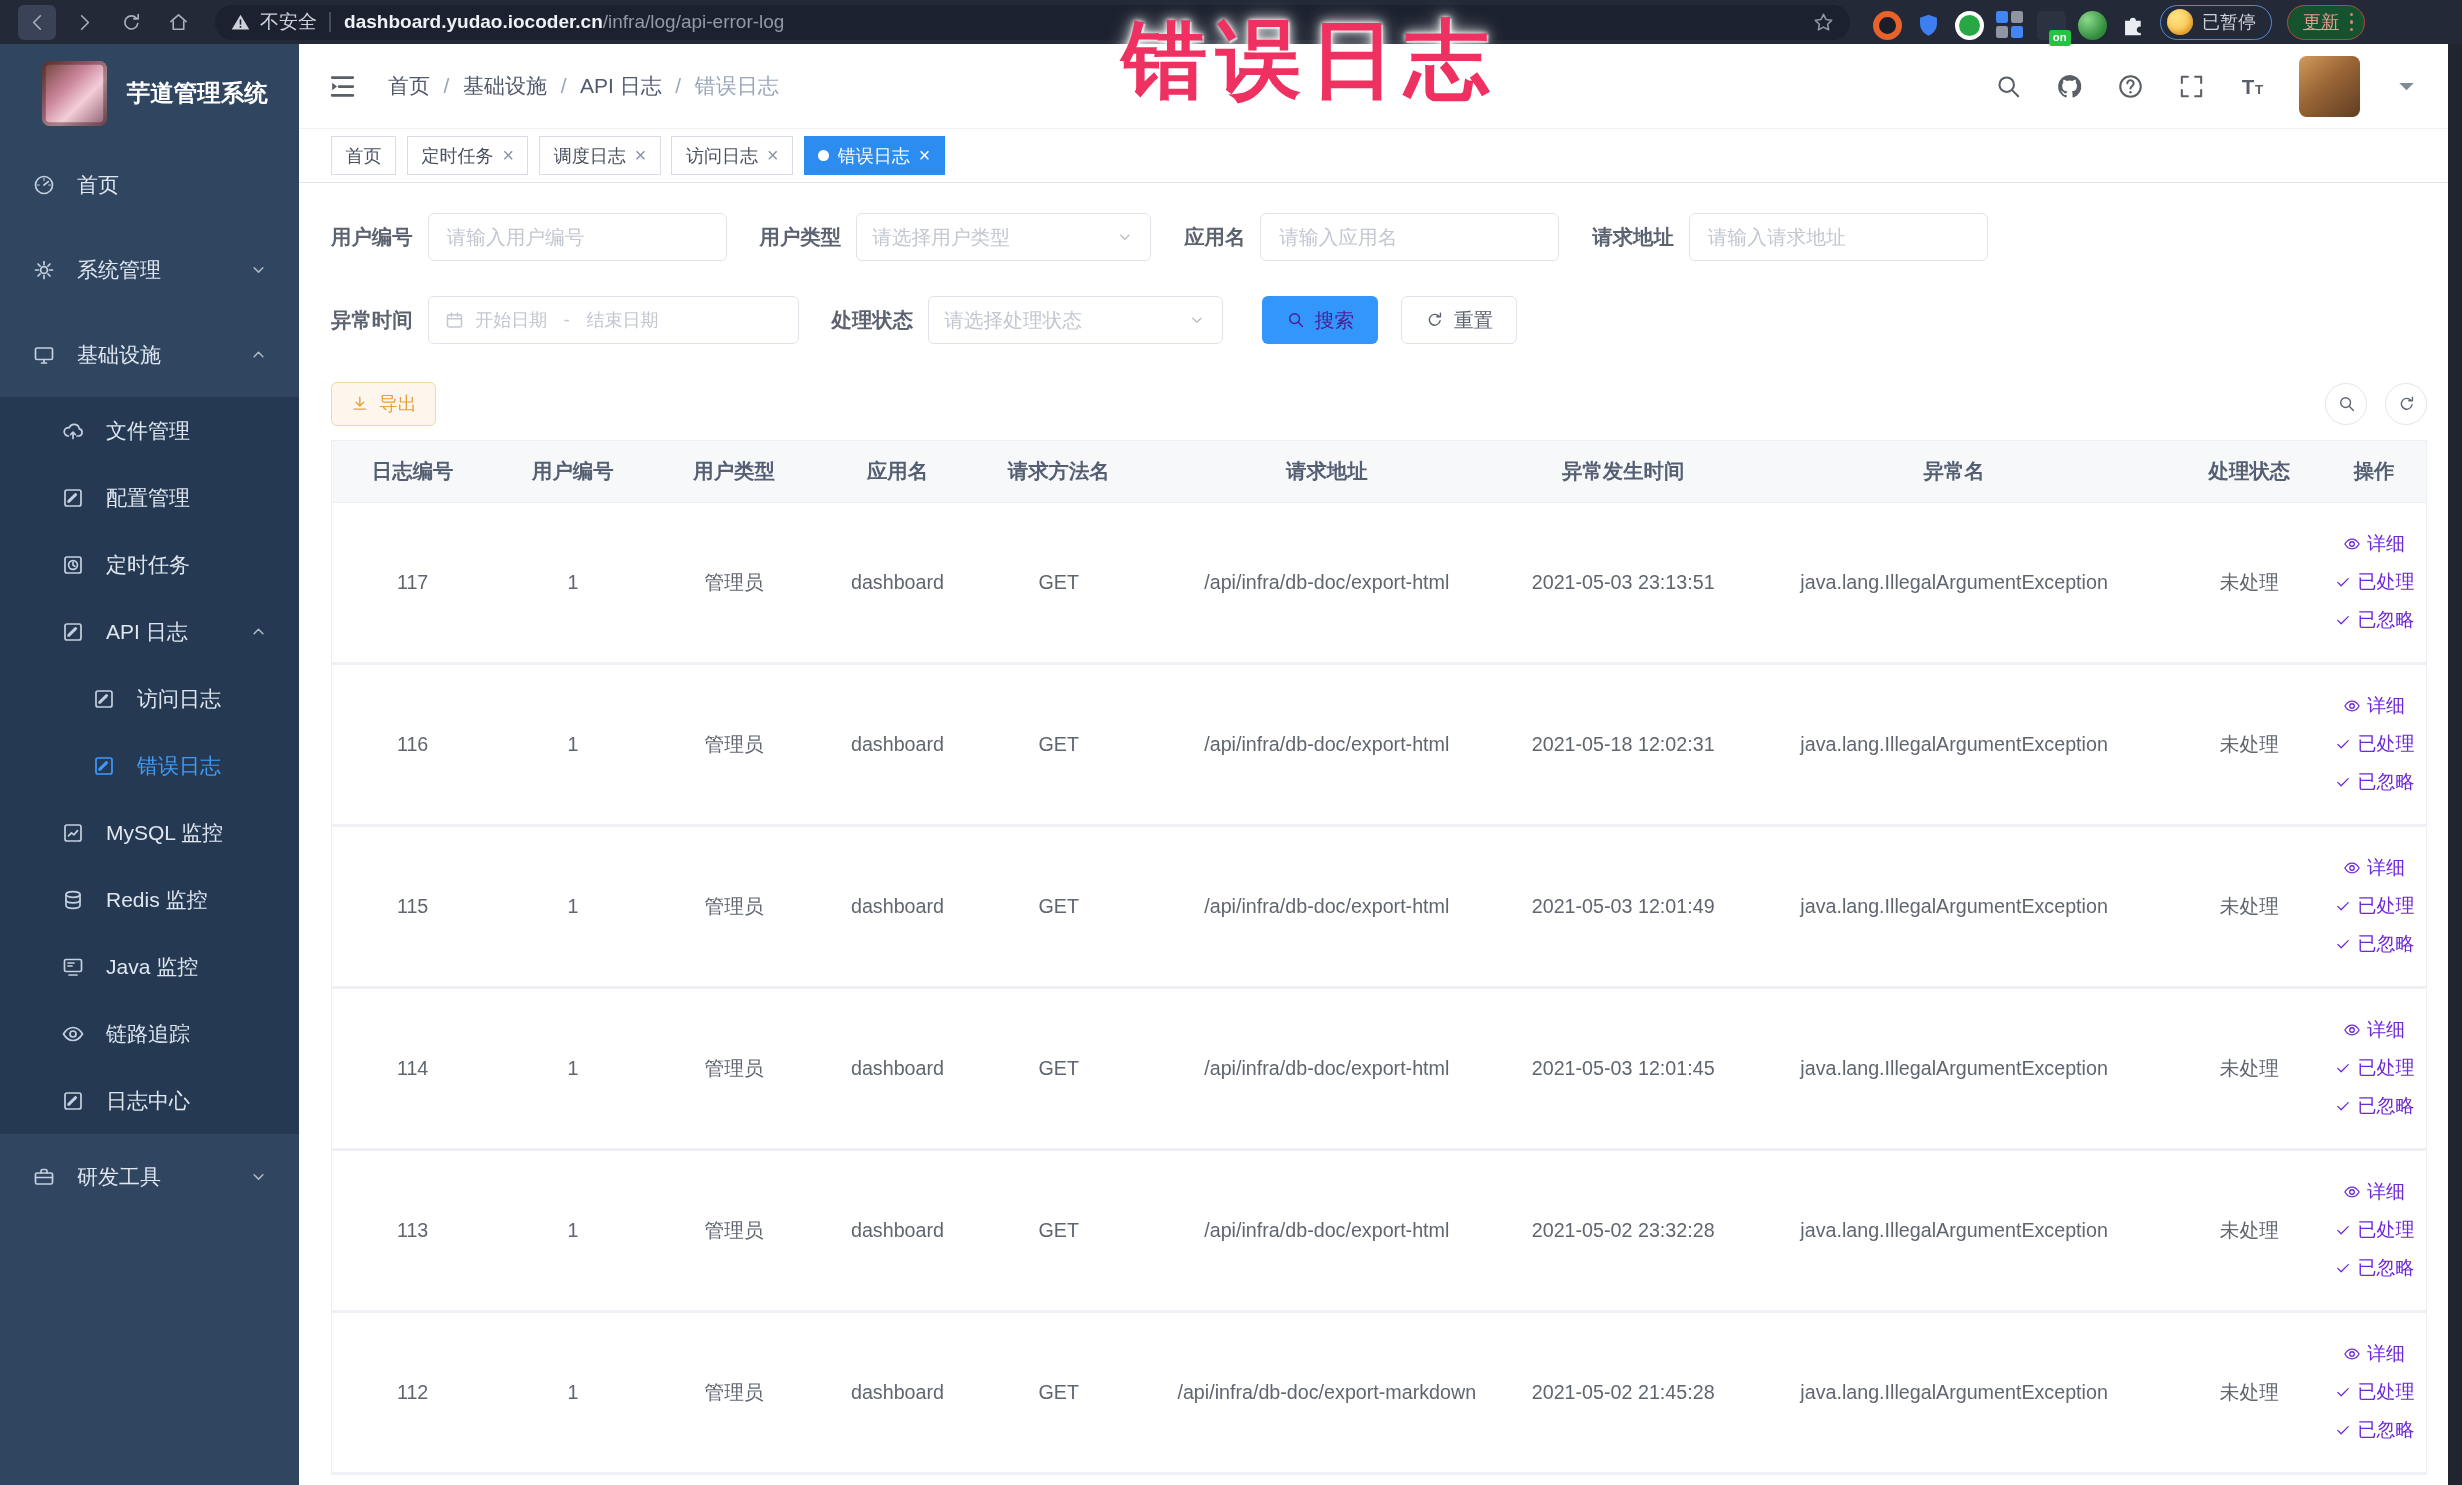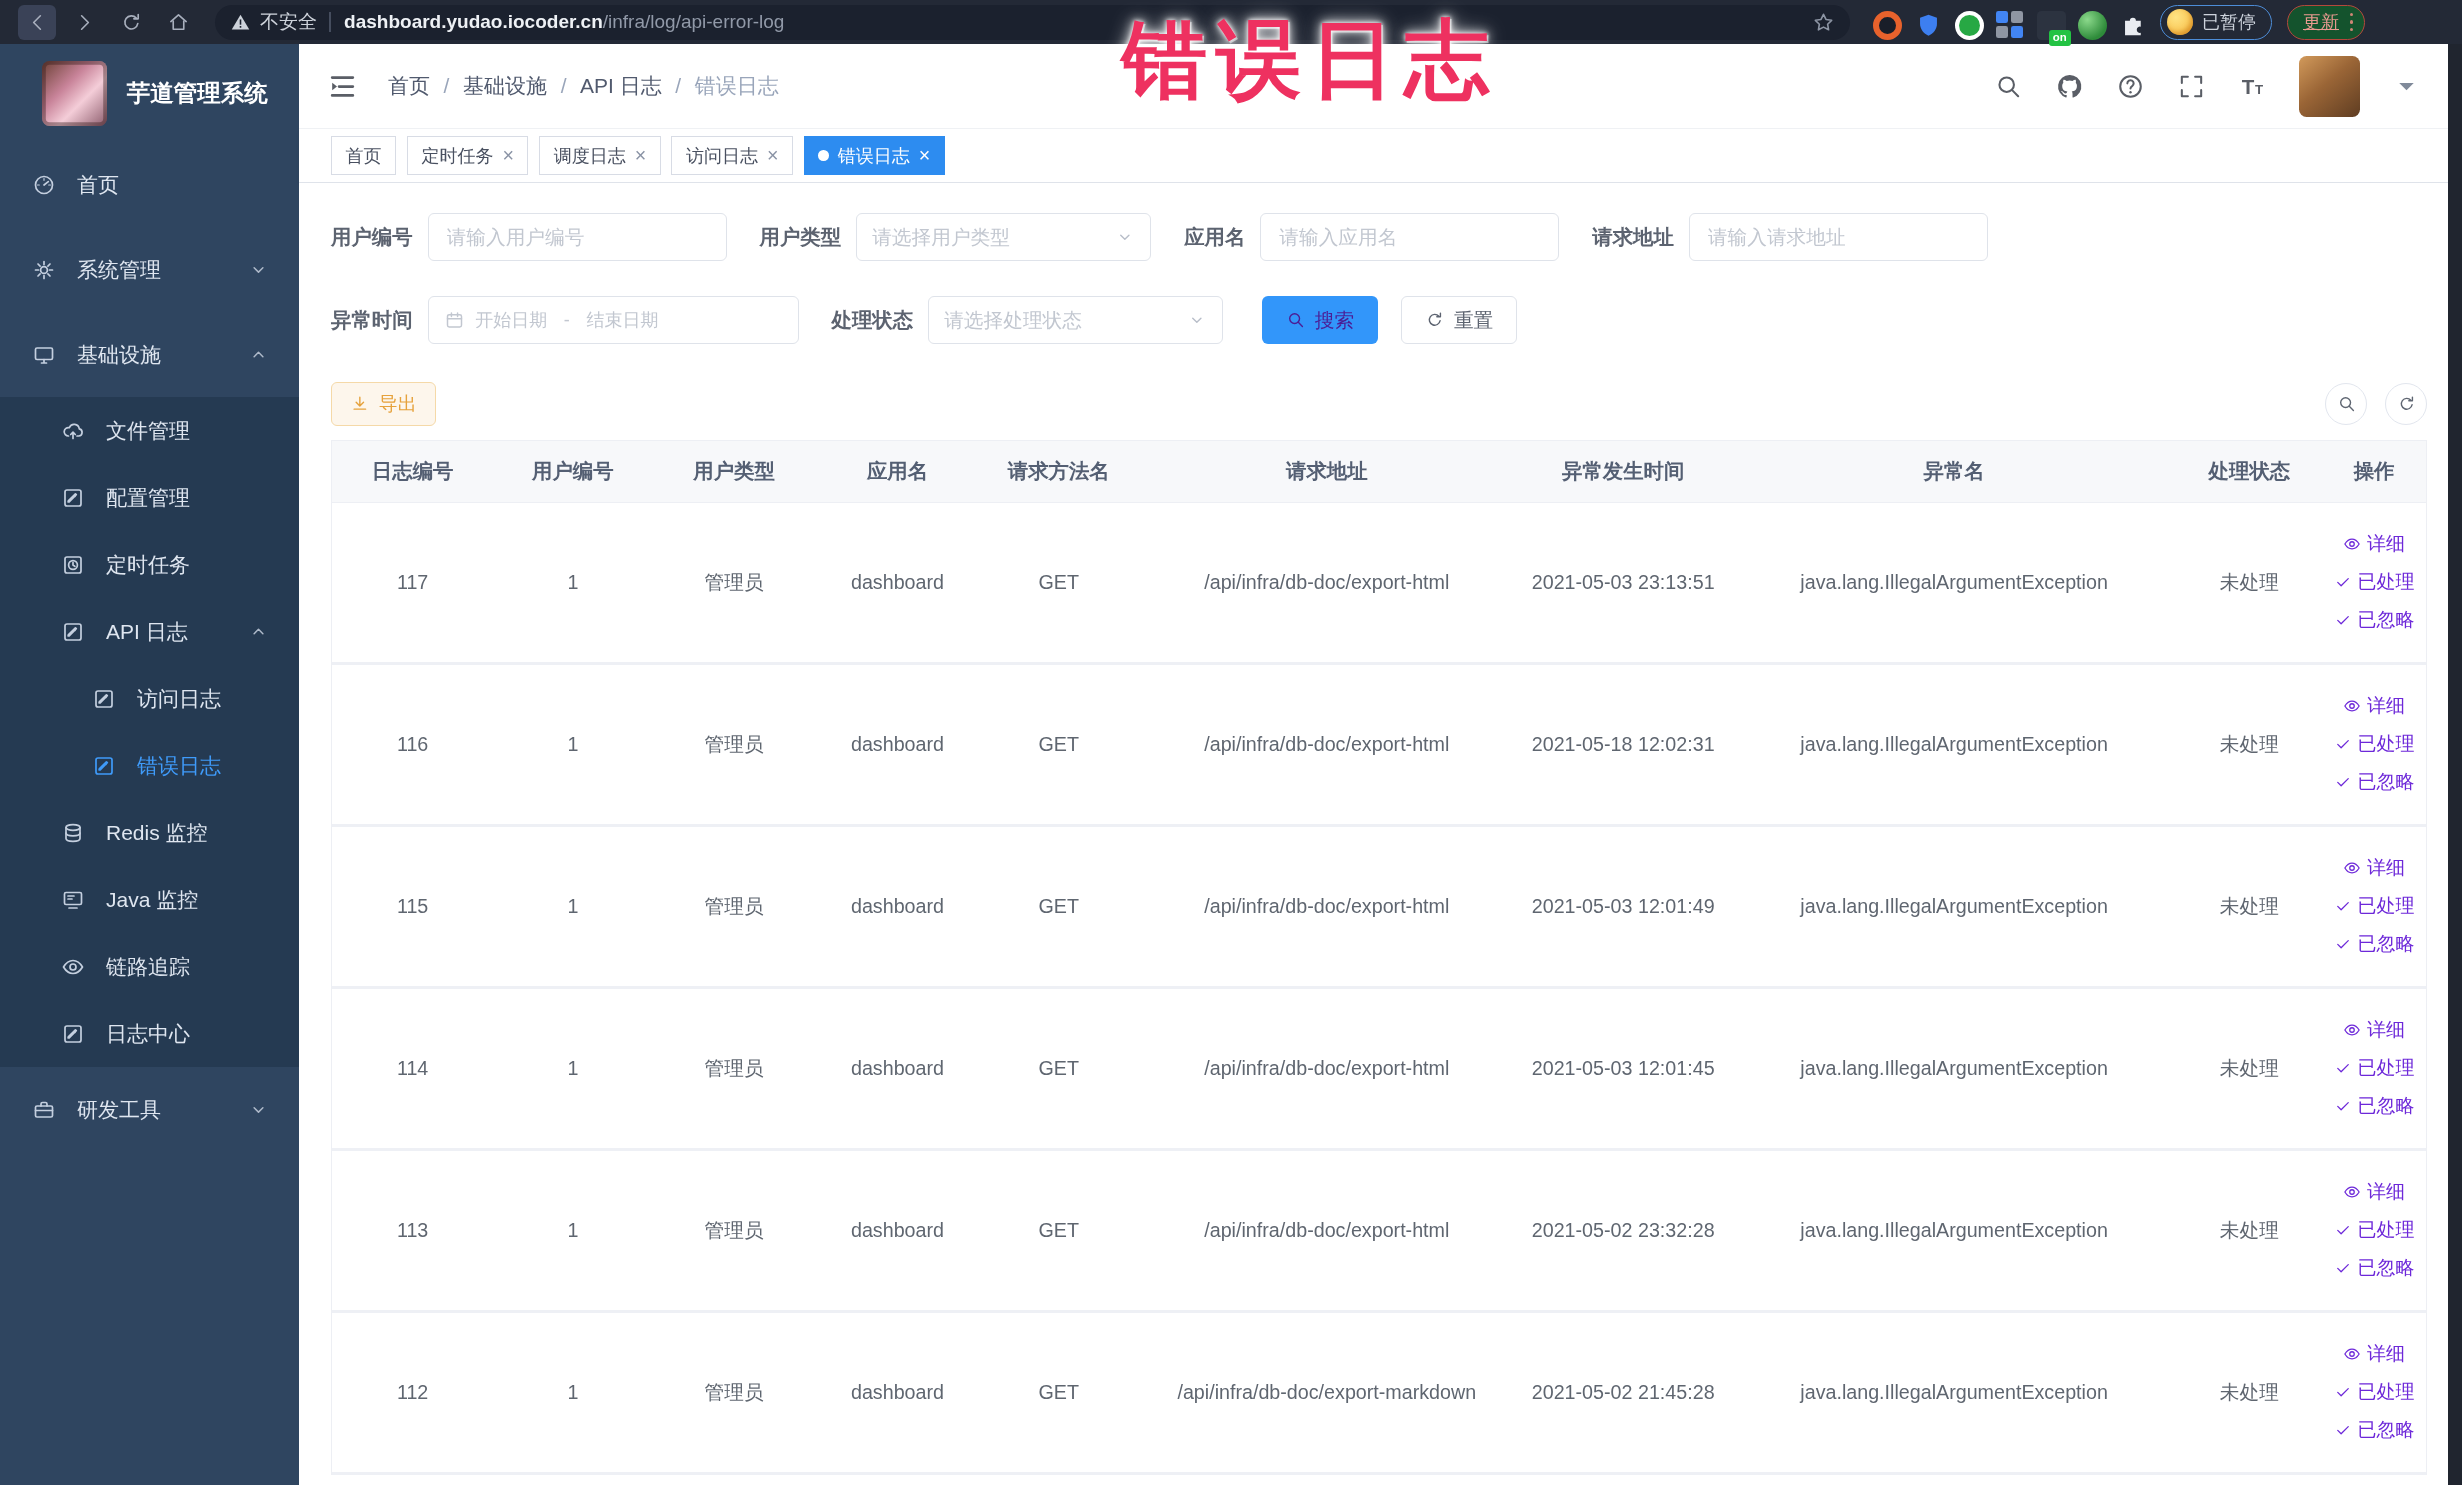--- a/index.html
+++ b/index.html
@@ -332,20 +332,29 @@
         </div>
         <div class="mi l3 sub act">
           <span class="ic">
             <svg viewBox="0 0 24 24" fill="none" stroke="currentColor" stroke-width="1.7" stroke-linecap="round" stroke-linejoin="round">
               <rect x="4" y="4" width="16" height="16" rx="2"></rect>
               <path d="M8.2 15.8 15.3 8.7l-.9-.9-7.1 7.1-.2 1.1Z"></path>
               <path d="M13.2 9.8l.9.9" stroke-width="1.2"></path>
             </svg>
           </span>
           <span>错误日志</span>
+        </div>
+        <div class="mi l2 sub">
+          <span class="ic">
+            <svg viewBox="0 0 24 24" fill="none" stroke="currentColor" stroke-width="1.7" stroke-linecap="round" stroke-linejoin="round">
+              <rect x="4" y="4" width="16" height="16" rx="2"></rect>
+              <path d="M7.5 14.8l3-3 2.5 2 3.5-4.2"></path>
+            </svg>
+          </span>
+          <span>MySQL 监控</span>
         </div>
         <div class="mi l2 sub">
           <span class="ic">
             <svg viewBox="0 0 24 24" fill="none" stroke="currentColor" stroke-width="1.7" stroke-linecap="round" stroke-linejoin="round">
               <ellipse cx="12" cy="6.5" rx="7" ry="2.8"></ellipse>
               <path d="M5 6.5v11c0 1.6 3.1 2.8 7 2.8s7-1.2 7-2.8v-11"></path>
               <path d="M5 12c0 1.6 3.1 2.8 7 2.8s7-1.2 7-2.8"></path>
             </svg>
           </span>
           <span>Redis 监控</span>

